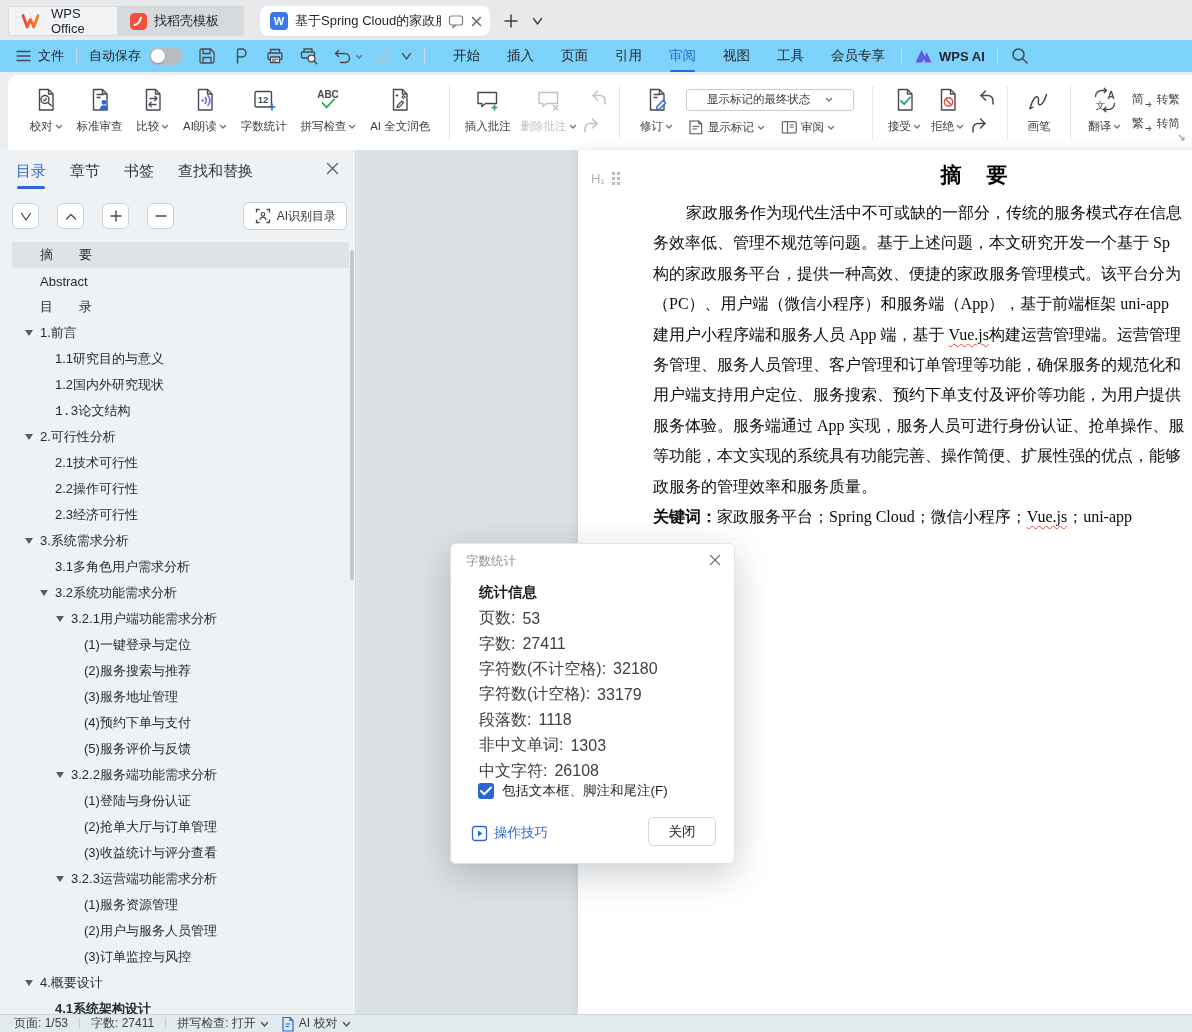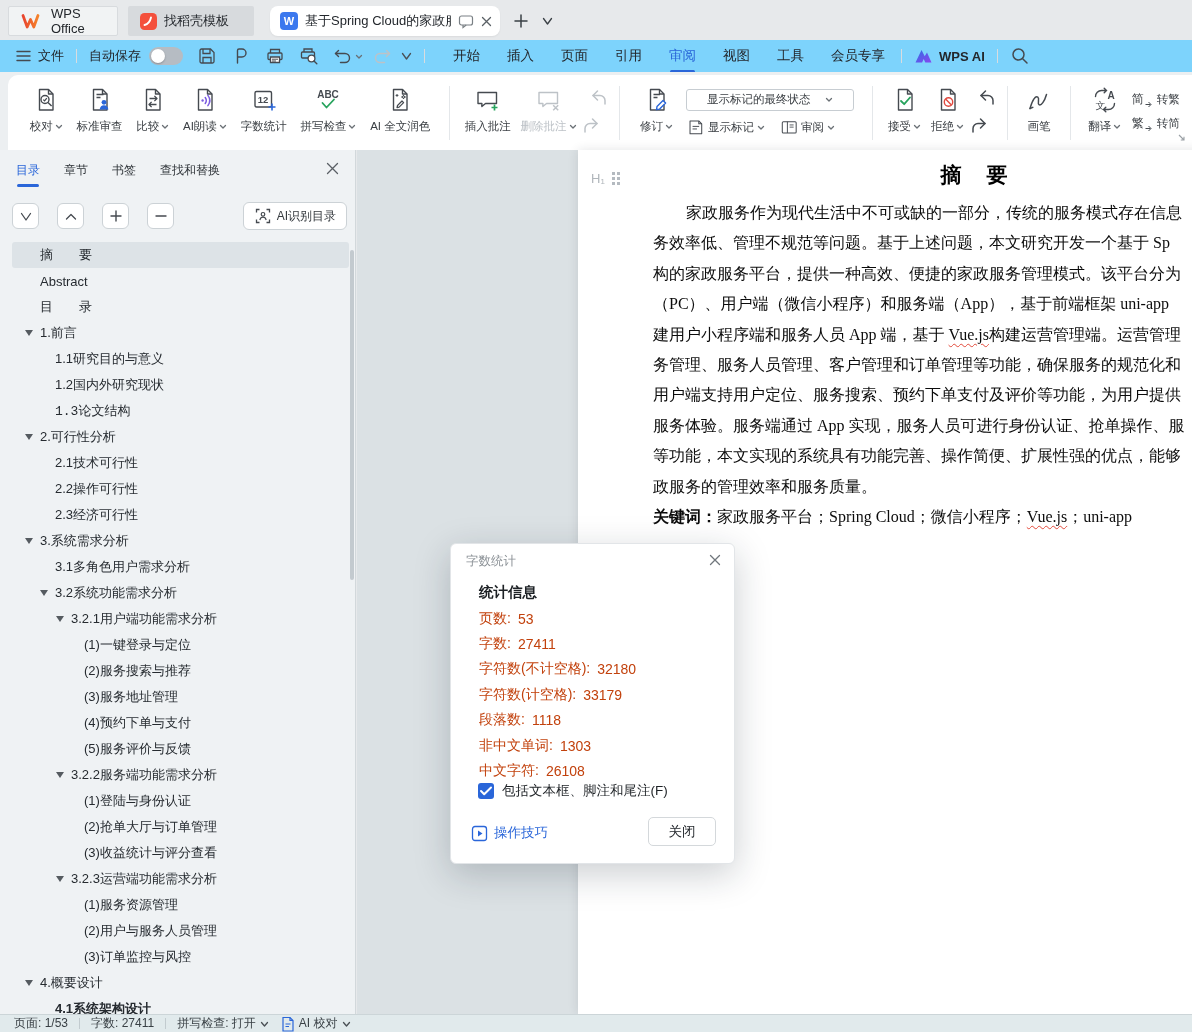--- a/index.html
+++ b/index.html
@@ -3,21 +3,21 @@
 <meta charset="utf-8">
 <style>
 *{margin:0;padding:0;box-sizing:border-box}
 html,body{width:1192px;height:1032px}
 body{position:relative;overflow:hidden;background:#e7e9eb;font-family:"Liberation Sans","DejaVu Sans",sans-serif;color:#23272c}
 svg{display:block}
 
 .tabbar{position:absolute;top:0;left:0;width:100%;height:40px;background:#e7e9eb;display:flex;align-items:center;padding:6px 0 4px 8px}
 .tb-tab{height:30px;border-radius:2px;display:flex;align-items:center;gap:7px;padding:0 12px;font-size:13px;flex:none}
 .tb-home{background:#f1f3f4;border:1px solid #d8dbde;width:110px}
-.tb-docer{background:#d7dadd;width:126px;margin-left:10px}
+.tb-docer{background:#d7dadd;width:126px;}
 .tb-active{background:#fff;width:230px;margin-left:16px;border-radius:8px;padding:0 8px 0 10px;box-shadow:0 1px 2px rgba(0,0,0,.06)}
 .tb-title{flex:1;overflow:hidden;white-space:nowrap}
 .tb-ctl{margin-left:14px;display:flex;align-items:center}
 
 .menubar{position:absolute;top:40px;left:0;width:100%;height:32px;background:#7dd3fc;display:flex;align-items:center;padding:0 10px;font-size:13px}
 .mb-file{display:flex;align-items:center;gap:7px;margin-left:6px}
 .vdiv{width:1px;height:14px;background:#d9dcdf;margin:0 12px;flex:none}
 .mb-autosave{display:flex;align-items:center;gap:8px}
 .toggle{width:34px;height:18px;border-radius:9px;background:#b6bcc3;position:relative;flex:none}
 .toggle .knob{position:absolute;left:2px;top:2px;width:14px;height:14px;border-radius:50%;background:#fff;box-shadow:0 1px 2px rgba(0,0,0,.25)}
@@ -43,21 +43,21 @@
 .rsel{width:168px;height:22px;border:1px solid #c7cdd2;border-radius:3px;background:#fff;font-size:11.5px;color:#3c4045;display:flex;align-items:center;justify-content:space-between;padding:0 20px}
 .rrow{display:flex;gap:14px}
 .rsm{display:flex;align-items:center;gap:3px;font-size:11.5px;color:#3c4045}
 .zhrows{display:flex;flex-direction:column;gap:7px;padding-top:9px;font-size:11.5px;color:#3c4045}
 .zhrow{display:flex;align-items:center;gap:4px}
 .zhg{font-size:12px;display:flex;align-items:flex-end;gap:1px}
 .gcorner{position:absolute;right:2px;bottom:2px}
 
 .main{position:absolute;top:150px;left:0;width:100%;height:864px}
 .sidebar{position:absolute;top:0;left:0;width:356px;height:100%;background:#eff2f4;border-right:1px solid #d2d8db;overflow:hidden}
-.sb-tabs{position:absolute;top:12px;left:16px;display:flex;gap:24px;font-size:12px;color:#2f3439}
+.sb-tabs{position:absolute;top:12px;left:16px;display:flex;gap:24px;font-size:15px;color:#2f3439}
 .sbt{position:relative;white-space:nowrap}
 .sbt.active{color:#2a66d9}
 .sbt.active::after{content:"";position:absolute;left:1px;right:1px;bottom:-8px;height:3px;border-radius:2px;background:#2a66d9}
 .sb-close{position:absolute;top:12px;right:16px}
 .sb-toolbar{position:absolute;top:52px;left:12px;right:8px;display:flex;gap:18px;align-items:center}
 .navbtn{width:27px;height:26px;background:#fff;border:1px solid #ccd2d6;border-radius:6px;display:flex;align-items:center;justify-content:center}
 .aibtn{margin-left:auto;height:28px;padding:0 10px;background:#fff;border:1px solid #ccd2d6;border-radius:6px;display:flex;align-items:center;gap:5px;font-size:12px;color:#34393e}
 .sb-list{position:absolute;top:92px;left:0;right:0;bottom:0;font-size:13px;color:#262b30}
 .trow{position:relative;height:26px;display:flex;align-items:center;margin:0 6px 0 12px;border-radius:3px;white-space:pre}
 .trow.sel{background:#dde3e7}
@@ -73,21 +73,21 @@
 .dbody{position:absolute;top:48px;left:75px;width:745px;font-family:"Liberation Serif","DejaVu Serif",serif;font-size:16px;color:#0c0c0c}
 .dline{height:30.4px;line-height:30.4px;white-space:pre}
 .dline.first{text-indent:33px}
 .sq{text-decoration:underline wavy #e24a3b 1px;text-underline-offset:3px}
 .kb{font-weight:bold}
 
 .dialog{position:absolute;left:450px;top:543px;width:285px;height:321px;background:#fff;border:1px solid #e2e5e8;border-radius:6px;box-shadow:0 10px 36px rgba(20,30,45,.22);z-index:9}
 .dlg-title{position:absolute;top:9px;left:15px;font-size:12.5px;color:#8b9196}
 .dlg-close{position:absolute;top:10px;right:13px}
 .dlg-sec{position:absolute;top:39px;left:28px;font-size:14.5px;font-weight:bold;color:#1d2125}
-.dlg-stats{position:absolute;top:62px;left:28px;font-size:14px;color:#c2410c}
+.dlg-stats{position:absolute;top:62px;left:28px;font-size:16px;color:#404040}
 .stat{height:25.4px;display:flex;align-items:center;gap:7px}
 .dlg-check{position:absolute;top:238px;left:27px;display:flex;align-items:center;gap:8px;font-size:13.5px;color:#1d2125}
 .cbox{width:16px;height:16px;border-radius:3px;background:#2a66d9;display:flex;align-items:center;justify-content:center;flex:none}
 .dlg-tips{position:absolute;left:20px;top:280px;display:flex;align-items:center;gap:6px;color:#2a66d9;font-size:13.5px}
 .dlg-btn{position:absolute;right:18px;top:273px;width:68px;height:29px;border:1px solid #d4d8db;border-radius:5px;background:#fff;font-size:13.5px;color:#23272c;display:flex;align-items:center;justify-content:center}
 
 .statusbar{position:absolute;left:0;top:1014px;width:100%;height:18px;background:#e1eaec;border-top:1px solid #ccd5d8;display:flex;align-items:center;gap:11px;padding-left:14px;font-size:12px;color:#394045}
 .st{display:flex;align-items:center;gap:4px;white-space:nowrap}
 .sdiv{width:1px;height:11px;background:#c2cbcf}
 </style>

